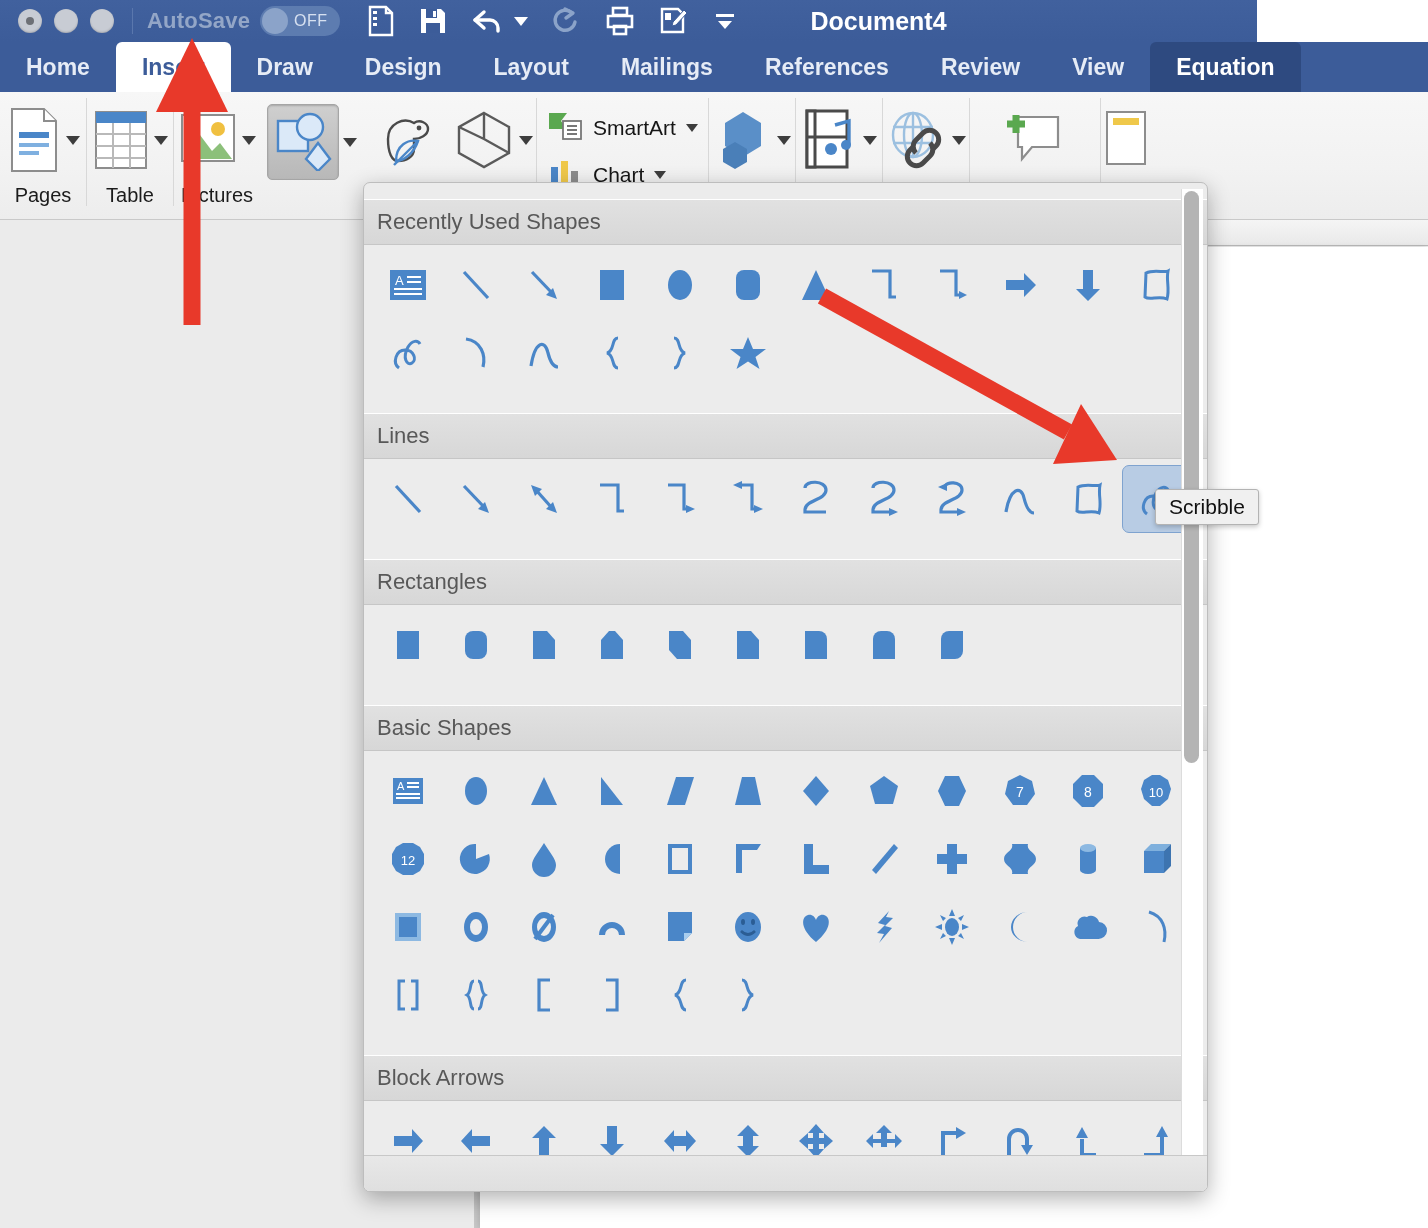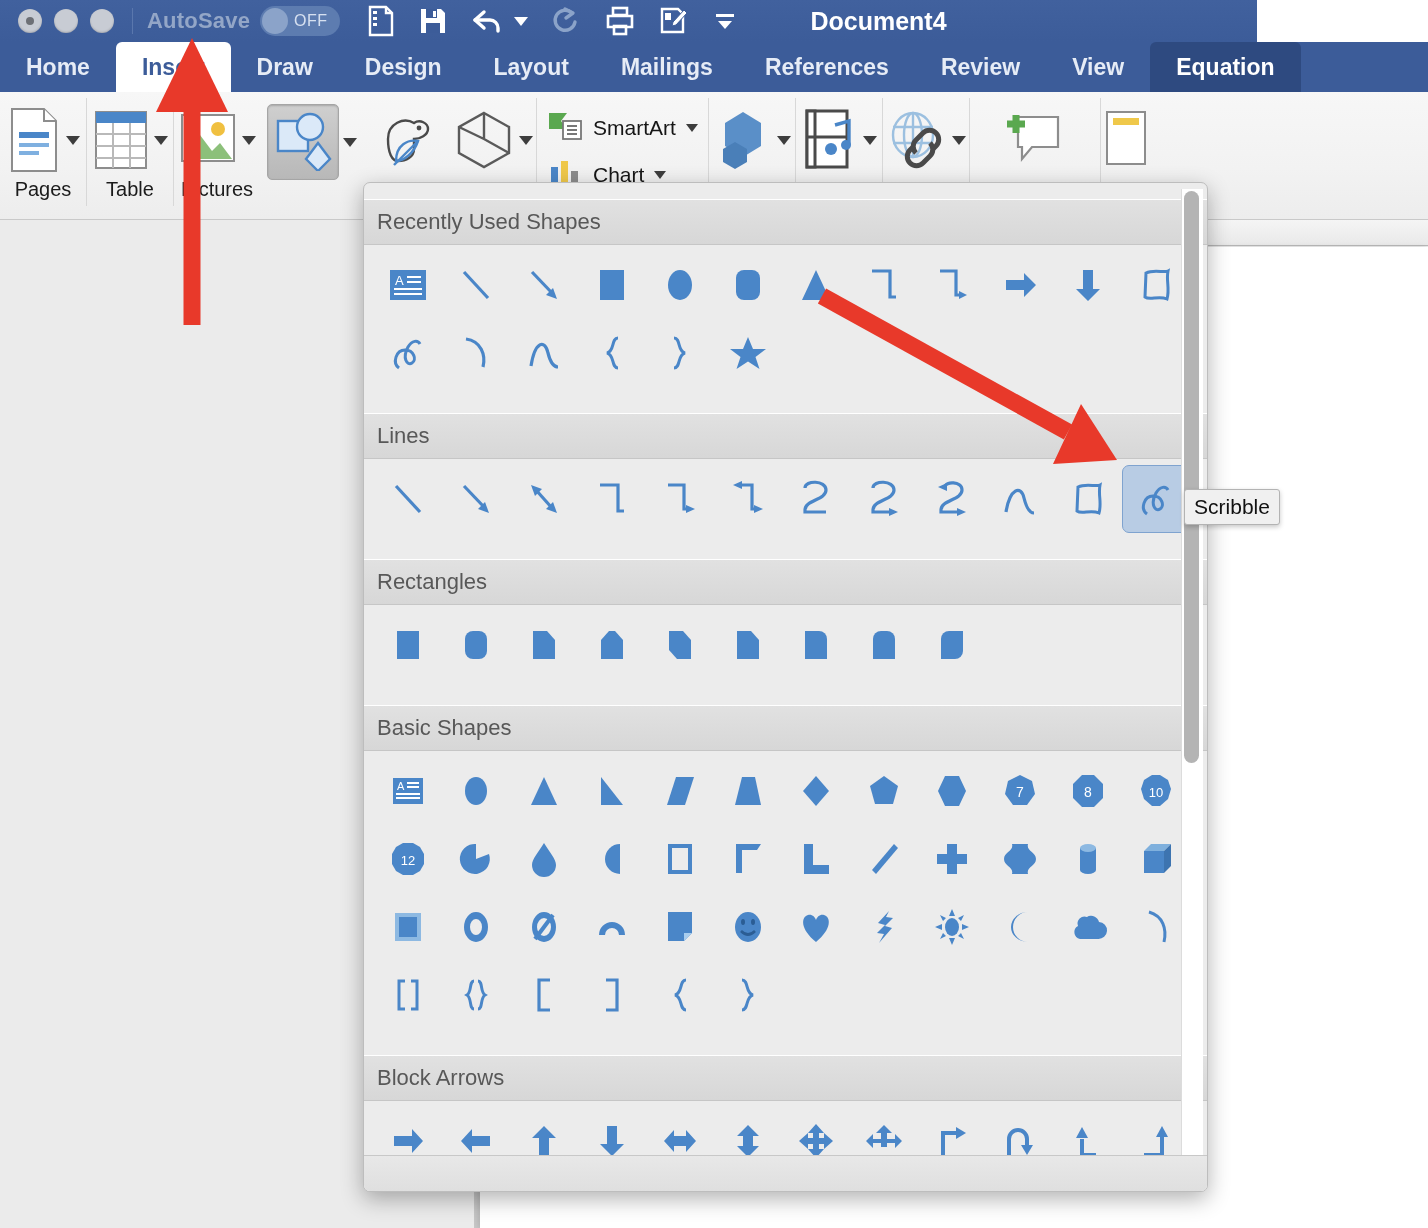--- a/index.html
+++ b/index.html
@@ -57,21 +57,21 @@
     position:absolute; left:0; top:92px; width:1428px; height:128px;
     background:linear-gradient(180deg,#f7f7f7 0%,#f2f2f2 60%,#ededed 100%);
     border-bottom:1px solid #c9c9c9;
     display:flex; align-items:flex-start;
   }
   .rsep{ width:1px; height:108px; background:#d8d8d8; margin-top:6px;}
   .ritem{
     width:auto; min-width:86px; height:122px; padding-top:10px;
     display:flex; flex-direction:column; align-items:center; justify-content:flex-start;
   }
-  .ritem .lbl{font-size:20px;color:#1b1b1b;}
+  .ritem .lbl{font-size:20px;color:#1b1b1b;margin-top:6px;}
   .iconrow{display:flex;align-items:center;gap:4px;height:76px;}
   .caret{width:0;height:0;border-left:7px solid transparent;border-right:7px solid transparent;border-top:9px solid #3d3d3d;}
   .btnbox{padding:4px;border-radius:5px;}
   .btnbox.pressed{background:linear-gradient(180deg,#cfcfcf,#b8b8b8);
      border:1px solid #a5a5a5; box-shadow:inset 0 1px 2px rgba(0,0,0,.2);}
   .stacked{display:flex;flex-direction:column;justify-content:center;gap:10px;height:110px;padding:8px 10px 0 10px;}
   .srow{display:flex;align-items:center;gap:10px;}
   .srow .t{font-size:21px;color:#161616;}
 
   
@@ -108,26 +108,25 @@
   .cell svg{display:block;}
   #panelfooter{position:absolute;left:0;bottom:0;width:845px;height:36px;
      background:linear-gradient(180deg,#e8e8e8,#dfdfdf);border-top:1px solid #c8c8c8;}
   #pscroll{position:absolute; right:4px; top:6px; width:22px; height:996px;
     background:#ffffff; border-left:1px solid #dcdcdc;}
   #pthumb{position:absolute; right:8px; top:8px; width:15px; height:572px;
     background:#b4b4b4; border-radius:8px;}
 
   
   #tooltip{
-    position:absolute; left:1155px; top:489px; width:96px; height:36px;
+    position:absolute; left:1155px; top:489px; width:104px; height:36px;
     background:#f0f0f0; border:1px solid #b3b3b3; border-radius:3px;
     display:flex;align-items:center;justify-content:center;
     font-size:21px;color:#111; box-shadow:0 2px 5px rgba(0,0,0,.22);
     z-index:40;
-    margin-left:29px;
   }
 
   
   #anno{position:absolute;left:0;top:0;width:1428px;height:1228px;pointer-events:none;z-index:60;}
 </style>
 </head>
 <body>
 
 <div id="titlebar">
   <div class="traffic">

